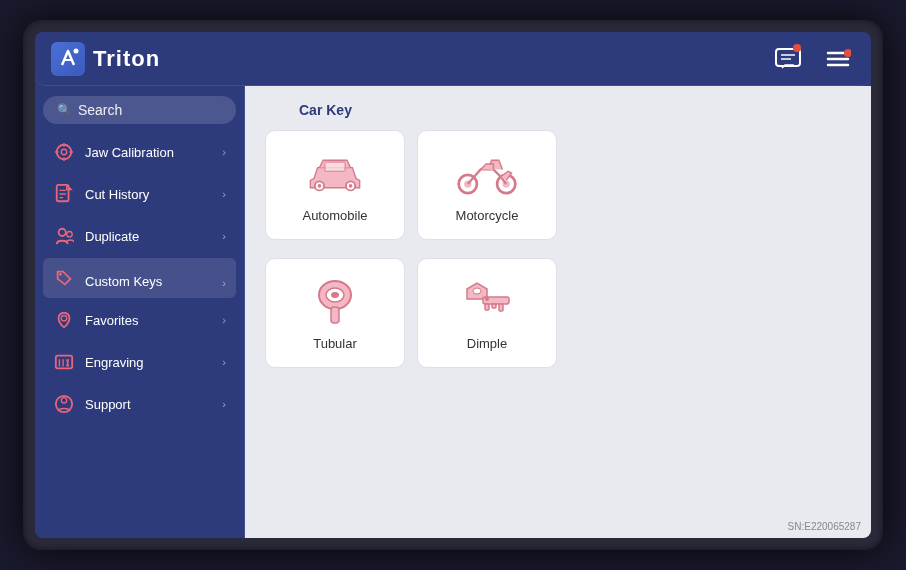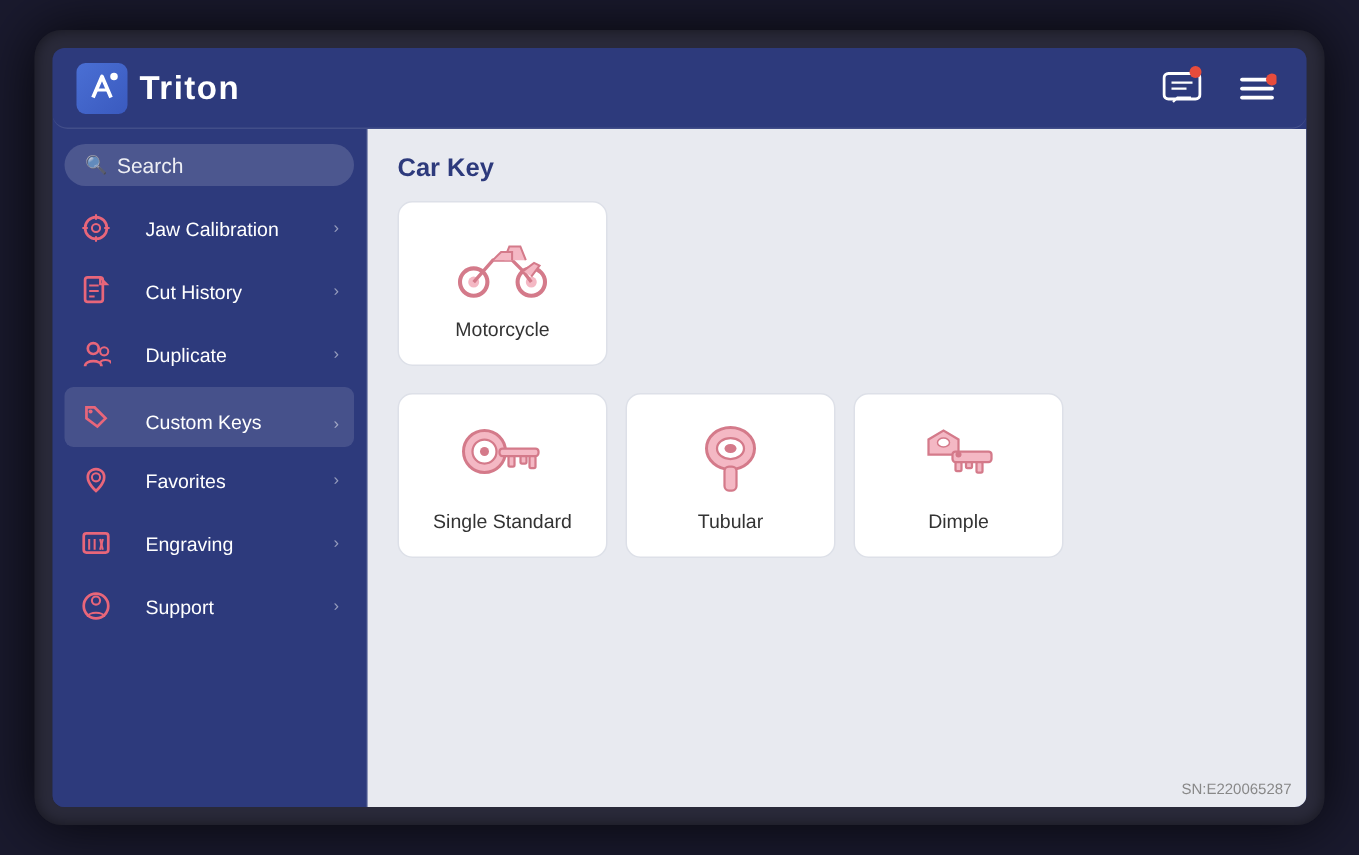--- a/index.html
+++ b/index.html
@@ -146,21 +146,21 @@
       color: rgba(255,255,255,0.7);
       font-size: 12px;
     }
 
     .sidebar-item {
       display: flex;
       align-items: center;
       padding: 9px 10px;
       border-radius: 6px;
       cursor: pointer;
-      gap: 22px;
+      gap: 10px;
       transition: background 0.15s;
     }
 
     .sidebar-item.active {
       background: rgba(255,255,255,0.12);
       align-items: flex-end;
     }
 
     .sidebar-icon {
       width: 22px;
@@ -190,24 +190,25 @@
     
     .content-area {
       flex: 1;
       background: #e8eaf0;
       padding: 16px 20px;
       overflow-y: auto;
       position: relative;
     }
 
     .section-title {
-      font-size: 17px;
+      font-size: 14px;
       font-weight: 600;
       color: #2d3a7c;
       margin-bottom: 12px;
+      margin-left: 34px;
     }
 
     .key-grid {
       display: flex;
       gap: 12px;
       margin-bottom: 18px;
       flex-wrap: wrap;
     }
 
     .key-card {
@@ -389,20 +390,34 @@
         </div>
 
       </div>
 
       <div class="content-area">
 
         <div class="section-title">Car Key</div>
 
         <div class="key-grid">
 
+          <div class="key-card">
+            <div class="key-card-icon">
+              <svg width="70" height="46" viewBox="0 0 70 46" fill="none">
+                <path d="M12 28 L16 16 L54 16 L58 28 L62 30 L62 38 L8 38 L8 30 Z" fill="#f4b8c4" stroke="#d47a8a" stroke-width="1.5"></path>
+                <path d="M18 16 L22 8 L48 8 L52 16" fill="#f4b8c4" stroke="#d47a8a" stroke-width="1.5"></path>
+                <circle cx="18" cy="36" r="5" fill="white" stroke="#d47a8a" stroke-width="2"></circle>
+                <circle cx="18" cy="36" r="2" fill="#d47a8a"></circle>
+                <circle cx="52" cy="36" r="5" fill="white" stroke="#d47a8a" stroke-width="2"></circle>
+                <circle cx="52" cy="36" r="2" fill="#d47a8a"></circle>
+                <rect x="24" y="10" width="22" height="10" rx="1" fill="rgba(255,255,255,0.5)" stroke="#d47a8a" stroke-width="1"></rect>
+              </svg>
+            </div>
+            <span class="key-card-label">Automobile</span>
+          </div>
 
           <div class="key-card">
             <div class="key-card-icon">
               <svg width="70" height="50" viewBox="0 0 70 50" fill="none">
                 <circle cx="14" cy="36" r="10" fill="none" stroke="#d47a8a" stroke-width="3"></circle>
                 <circle cx="14" cy="36" r="4" fill="#f4b8c4"></circle>
                 <circle cx="56" cy="36" r="10" fill="none" stroke="#d47a8a" stroke-width="3"></circle>
                 <circle cx="56" cy="36" r="4" fill="#f4b8c4"></circle>
                 <path d="M14 36 L28 20 L42 20 L50 28 L56 36" stroke="#d47a8a" stroke-width="2.5" fill="none"></path>
                 <path d="M36 20 L40 10 L48 10 L52 20" fill="#f4b8c4" stroke="#d47a8a" stroke-width="1.5"></path>
@@ -411,34 +426,20 @@
               </svg>
             </div>
             <span class="key-card-label">Motorcycle</span>
           </div>
 
         </div>
 
 
         <div class="key-grid" style="position:relative;">
 
-          <div class="key-card">
-            <div class="key-card-icon">
-              <svg width="64" height="50" viewBox="0 0 64 50" fill="none">
-                <circle cx="20" cy="20" r="14" fill="#f4b8c4" stroke="#d47a8a" stroke-width="2"></circle>
-                <circle cx="20" cy="20" r="8" fill="white" stroke="#d47a8a" stroke-width="1.5"></circle>
-                <circle cx="20" cy="20" r="3" fill="#d47a8a"></circle>
-                <rect x="30" y="18" width="26" height="5" rx="2" fill="#f4b8c4" stroke="#d47a8a" stroke-width="1.5"></rect>
-                <rect x="36" y="23" width="4" height="7" rx="1" fill="#f4b8c4" stroke="#d47a8a" stroke-width="1.5"></rect>
-                <rect x="44" y="23" width="4" height="5" rx="1" fill="#f4b8c4" stroke="#d47a8a" stroke-width="1.5"></rect>
-                <rect x="50" y="23" width="4" height="8" rx="1" fill="#f4b8c4" stroke="#d47a8a" stroke-width="1.5"></rect>
-              </svg>
-            </div>
-            <span class="key-card-label">Single Standard</span>
-          </div>
 
           <div class="key-card">
             <div class="key-card-icon">
               <svg width="60" height="50" viewBox="0 0 60 50" fill="none">
                 <ellipse cx="30" cy="18" rx="16" ry="14" fill="#f4b8c4" stroke="#d47a8a" stroke-width="2"></ellipse>
                 <ellipse cx="30" cy="18" rx="9" ry="7" fill="white" stroke="#d47a8a" stroke-width="1.5"></ellipse>
                 <ellipse cx="30" cy="18" rx="4" ry="3" fill="#d47a8a"></ellipse>
                 <rect x="26" y="30" width="8" height="16" rx="3" fill="#f4b8c4" stroke="#d47a8a" stroke-width="1.5"></rect>
               </svg>
             </div>

